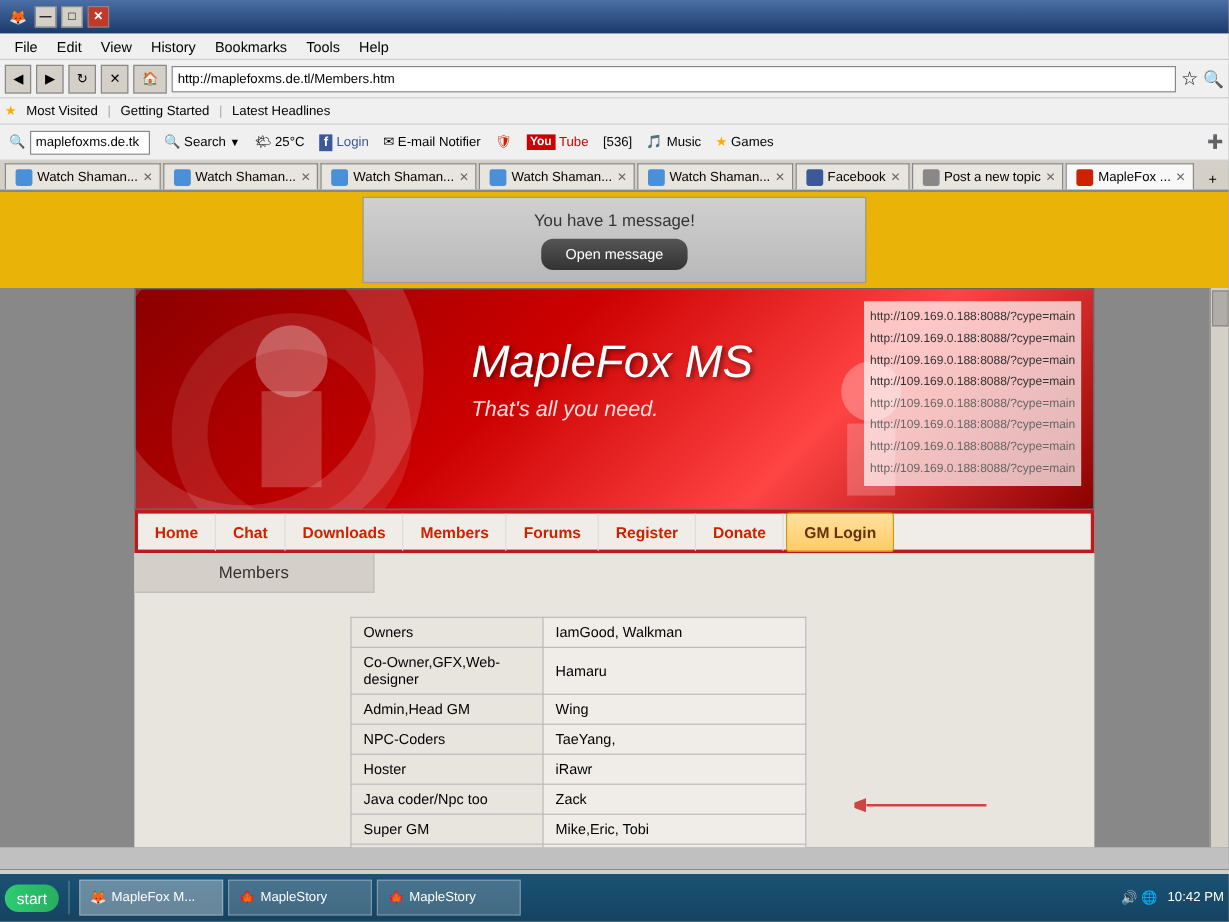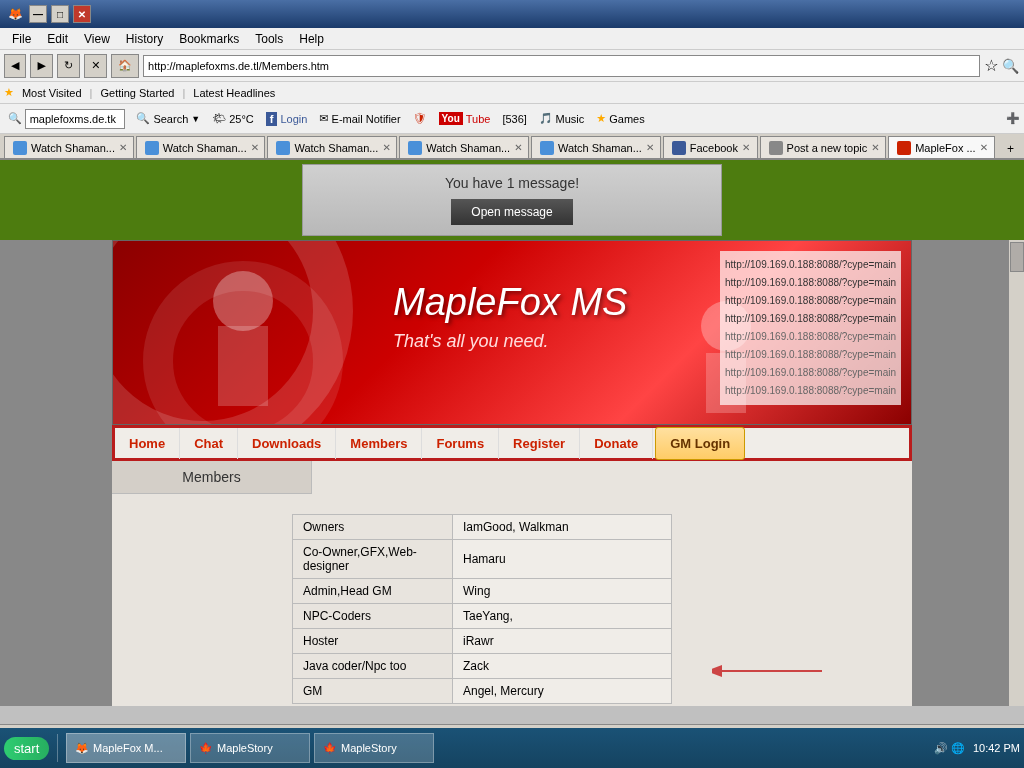--- a/index.html
+++ b/index.html
@@ -182,21 +182,21 @@
       margin: 0 auto;
       width: 420px;
       position: relative;
     }
     .message-notif p { font-size: 14px; color: #333; margin-bottom: 8px; }
     .open-msg-btn {
       background: linear-gradient(to bottom, #555, #333);
       color: white;
       border: none;
       padding: 6px 20px;
-      border-radius: 0;
+      border-radius: 10px;
       cursor: pointer;
       font-size: 12px;
     }
 
     
     .site-banner {
       width: 800px;
       margin: 0 auto;
       height: 185px;
       background: linear-gradient(135deg, #8b0000 0%, #cc0000 40%, #ff4444 70%, #8b0000 100%);
@@ -439,21 +439,21 @@
   </div>
   <div class="tab active">
     <div class="tab-icon" style="background:#cc2200;"></div>
     <span>MapleFox ...</span>
     <span class="tab-close">✕</span>
   </div>
   <div style="margin-left:4px; cursor:pointer; padding:2px 6px;">+</div>
 </div>
 
 <div class="viewport">
-  <div style="background:#4d7c0f; padding: 4px 0; text-align:center;">
+  <div style="background:#eab308; padding: 4px 0; text-align:center;">
     <div class="message-notif">
       <p>You have 1 message!</p>
       <button class="open-msg-btn">Open message</button>
     </div>
   </div>
 
   <div style="background:#888; padding: 0 60px; position: relative;">
 
     <div class="site-banner">
       <div class="banner-spiral"></div>
@@ -521,20 +521,24 @@
             </tr>
             <tr>
               <td>Hoster</td>
               <td>iRawr</td>
             </tr>
             <tr>
               <td>Java coder/Npc too</td>
               <td>Zack</td>
             </tr>
             <tr>
+              <td>Super GM</td>
+              <td>Mike,Eric, Tobi</td>
+            </tr>
+            <tr>
               <td>GM</td>
               <td>Angel, Mercury</td>
             </tr>
           </tbody>
         </table>
 
         <svg width="120" height="30" style="position:absolute; right:80px; top:195px;">
           <defs>
             <marker id="arrowhead" markerWidth="8" markerHeight="6" refX="0" refY="3" orient="auto">
               <polygon points="0 0, 8 3, 0 6" fill="#cc4444"></polygon>

